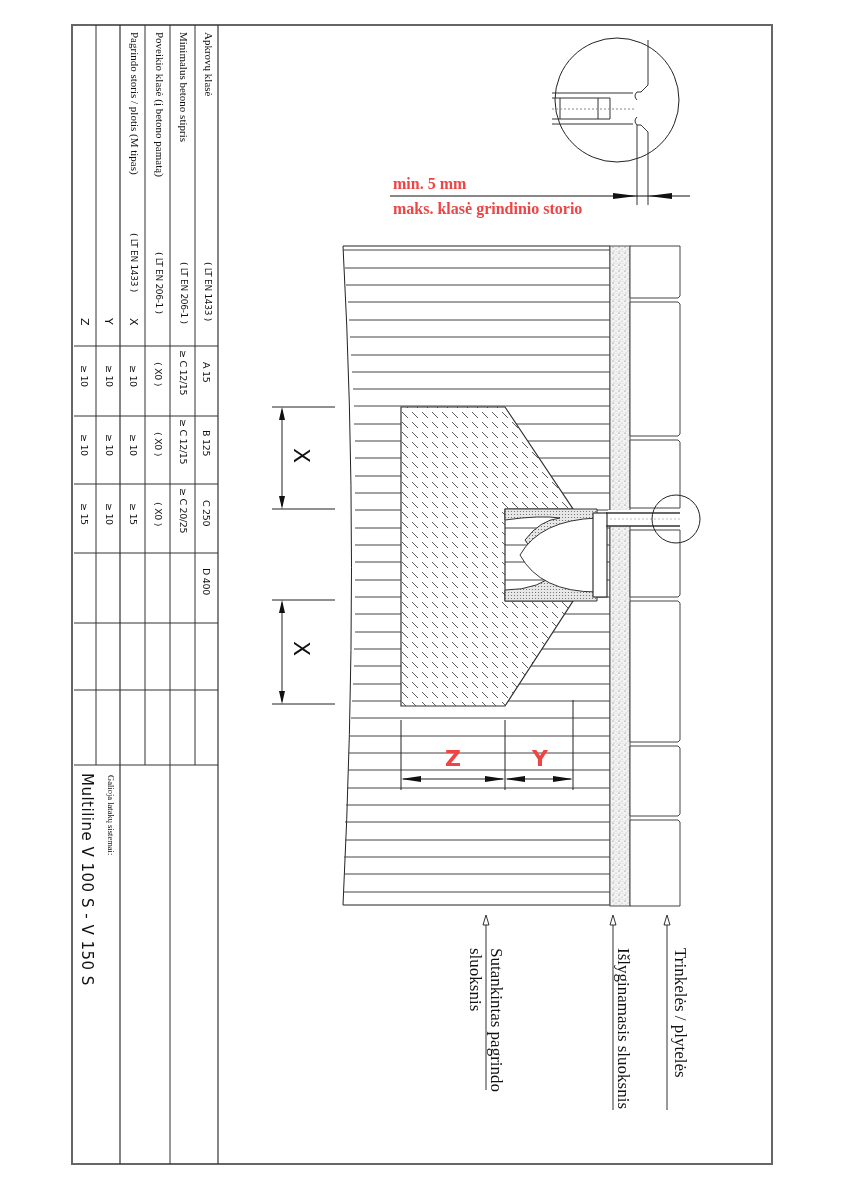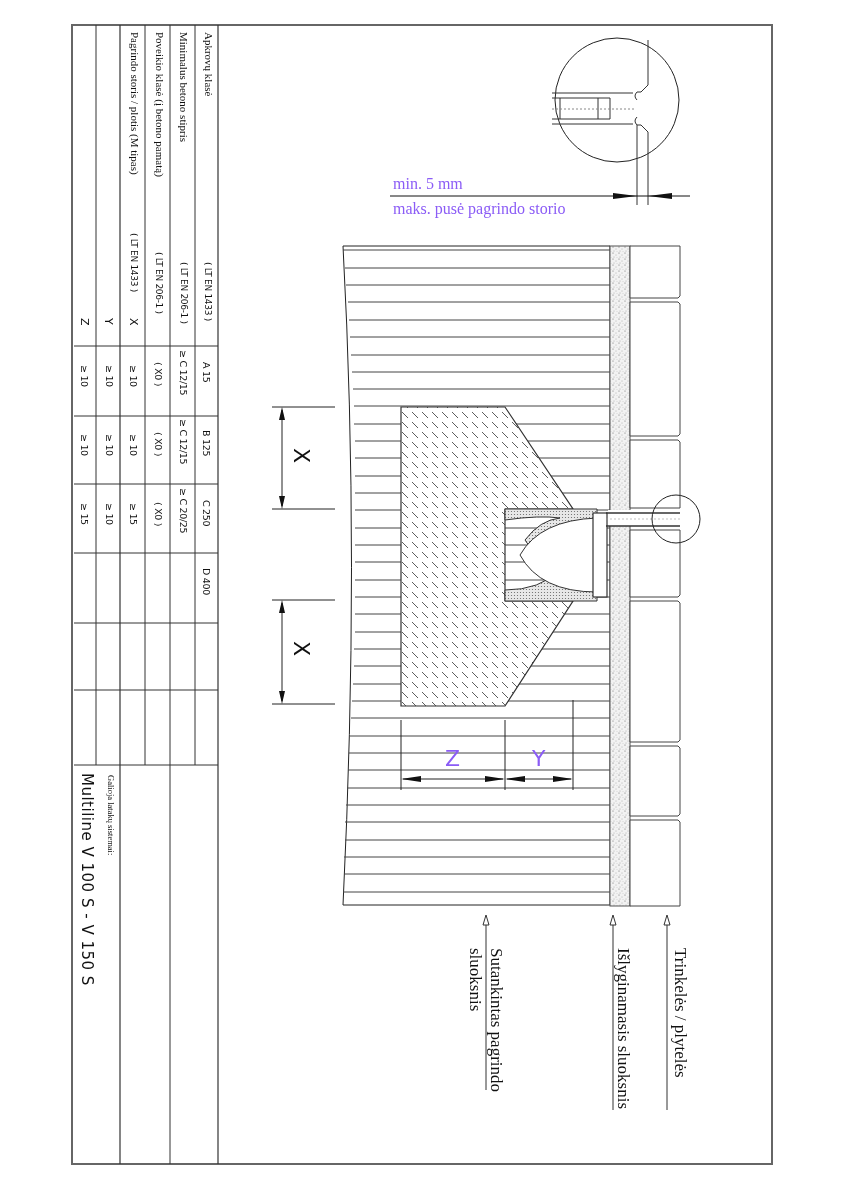--- a/index.html
+++ b/index.html
@@ -1,21 +1,21 @@
 <!DOCTYPE html>
 <html><head>
 <meta charset="utf-8">
 <style>
   html,body{margin:0;padding:0;background:#fff;}
   body{width:842px;height:1191px;position:relative;overflow:hidden;font-family:"Liberation Sans",sans-serif;}
   svg{position:absolute;left:0;top:0;}
   .vt{position:absolute;white-space:nowrap;transform-origin:0 0;transform:rotate(90deg);color:#111;}
   .serif{font-family:"Liberation Serif",serif;}
   .cond{font-family:"DejaVu Sans",sans-serif;letter-spacing:-0.3px;}
-  .hz{position:absolute;white-space:nowrap;color:#8b5cf6;}
+  .hz{position:absolute;white-space:nowrap;color:#ef4444;font-weight:bold;}
 </style>
 </head>
 <body>
 
 <svg width="842" height="1191" viewBox="0 0 842 1191">
   <defs>
     <pattern id="hatch" width="10" height="10" patternUnits="userSpaceOnUse">
       <line x1="2" y1="2" x2="8" y2="8" stroke="#333" stroke-width="0.8"></line>
     </pattern>
     <pattern id="sand" width="6" height="6" patternUnits="userSpaceOnUse">
@@ -201,21 +201,21 @@
 <div class="vt cond" style="left:139px;top:503px;font-size:9.5px;">≥ 15</div>
 <div class="vt cond" style="left:115px;top:503px;font-size:9.5px;">≥ 10</div>
 <div class="vt cond" style="left:90px;top:503px;font-size:9.5px;">≥ 15</div>
 
 <div class="vt cond" style="left:212px;top:568px;font-size:9.5px;">D 400</div>
 
 <div class="vt serif" style="left:116px;top:775px;font-size:8.5px;">Galioja latakų sistemai:</div>
 <div class="vt cond" style="left:96px;top:773px;font-size:15px;letter-spacing:0.5px;">Multiline V 100 S - V 150 S</div>
 
 <div class="hz serif" style="left:393px;top:175px;font-size:16px;">min. 5 mm</div>
-<div class="hz serif" style="left:393px;top:200px;font-size:16px;">maks. pusė pagrindo storio</div>
+<div class="hz serif" style="left:393px;top:200px;font-size:16px;">maks. klasė grindinio storio</div>
 
 <div class="vt cond" style="left:314px;top:448px;font-size:22px;font-weight:normal;">X</div>
 <div class="vt cond" style="left:314px;top:641px;font-size:22px;">X</div>
 <div class="hz cond" style="left:445px;top:746px;font-size:22px;">Z</div>
 <div class="hz cond" style="left:532px;top:746px;font-size:22px;">Y</div>
 
 <div class="vt serif" style="left:690px;top:948px;font-size:17px;">Trinkelės / plytelės</div>
 <div class="vt serif" style="left:633px;top:948px;font-size:17px;">Išlyginamasis sluoksnis</div>
 <div class="vt serif" style="left:506px;top:948px;font-size:17px;">Sutankintas pagrindo</div>
 <div class="vt serif" style="left:485px;top:948px;font-size:17px;">sluoksnis</div>

